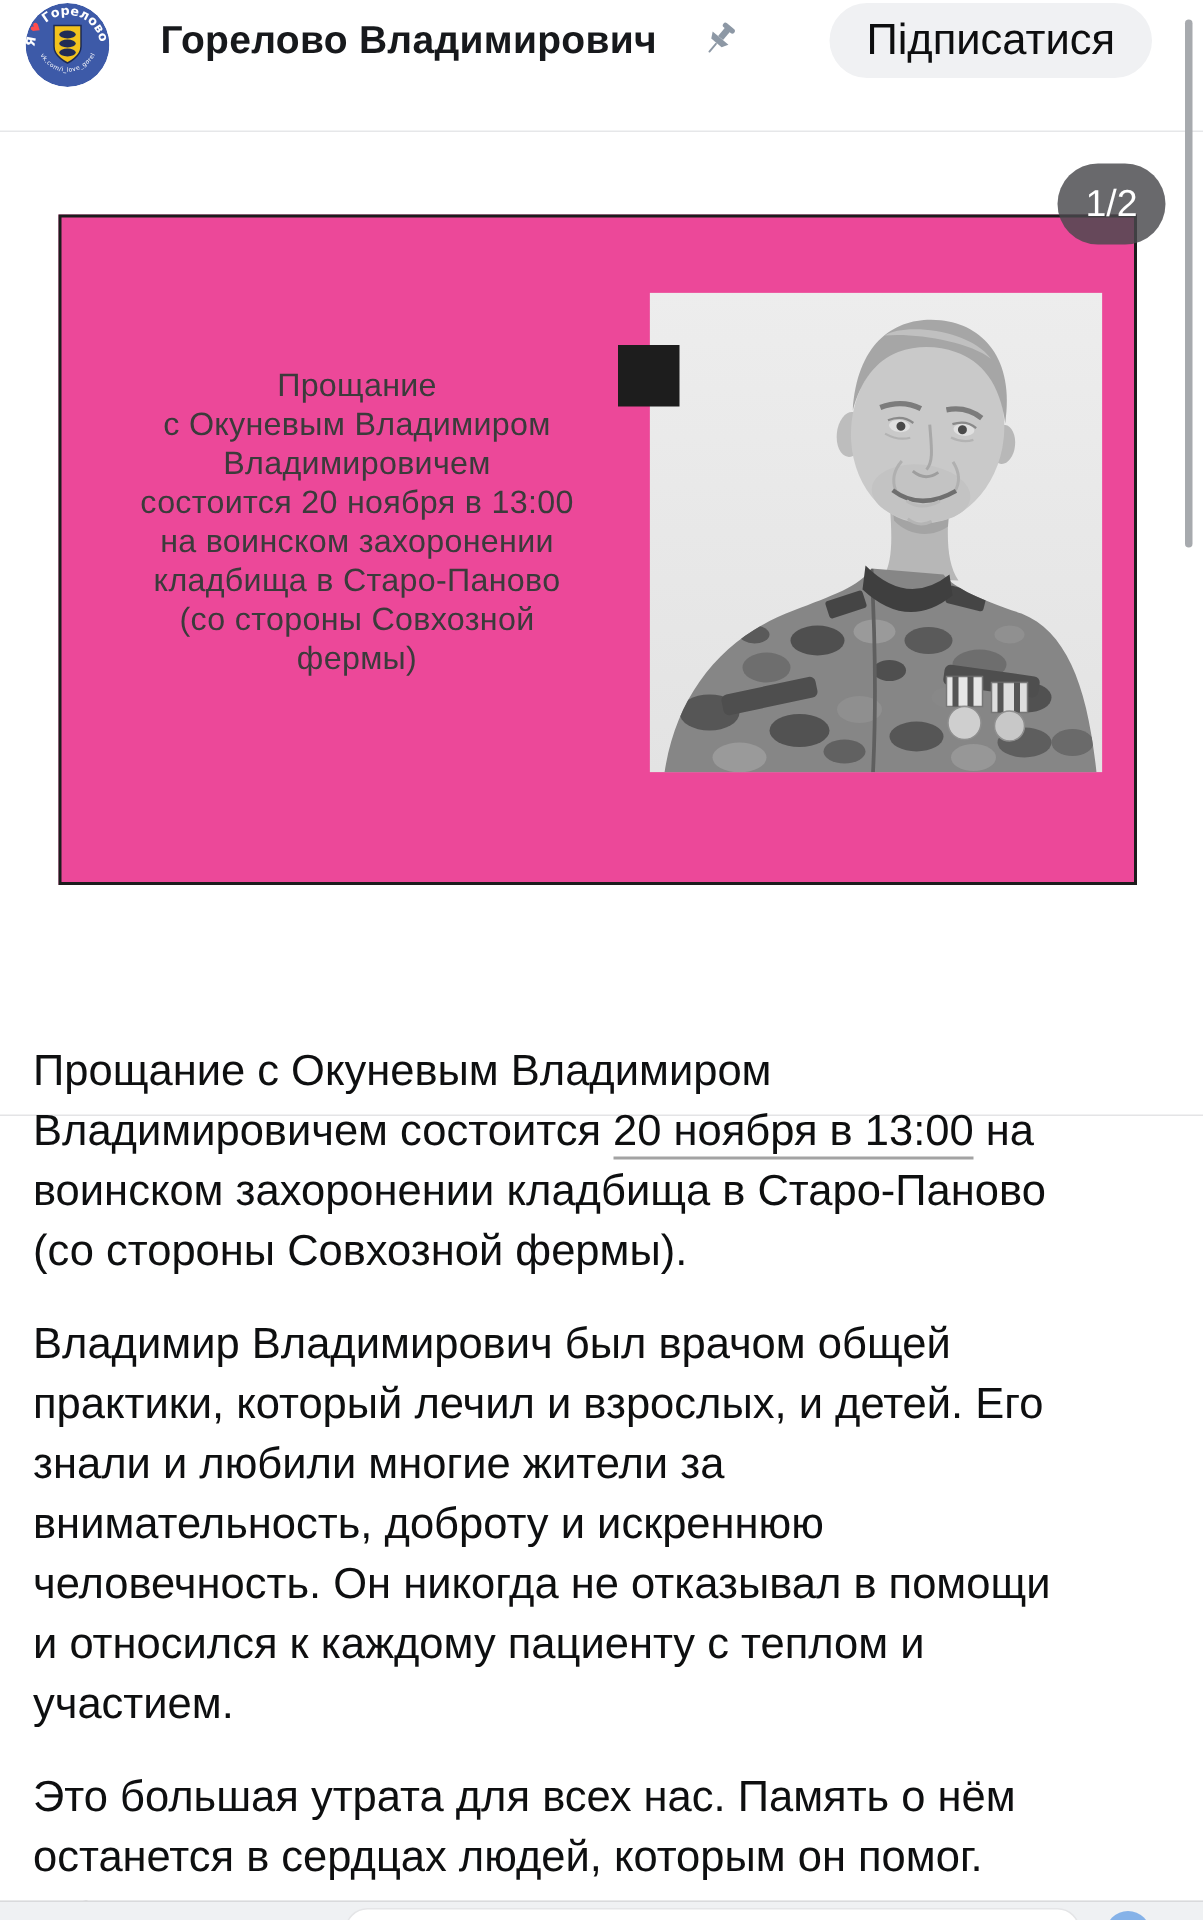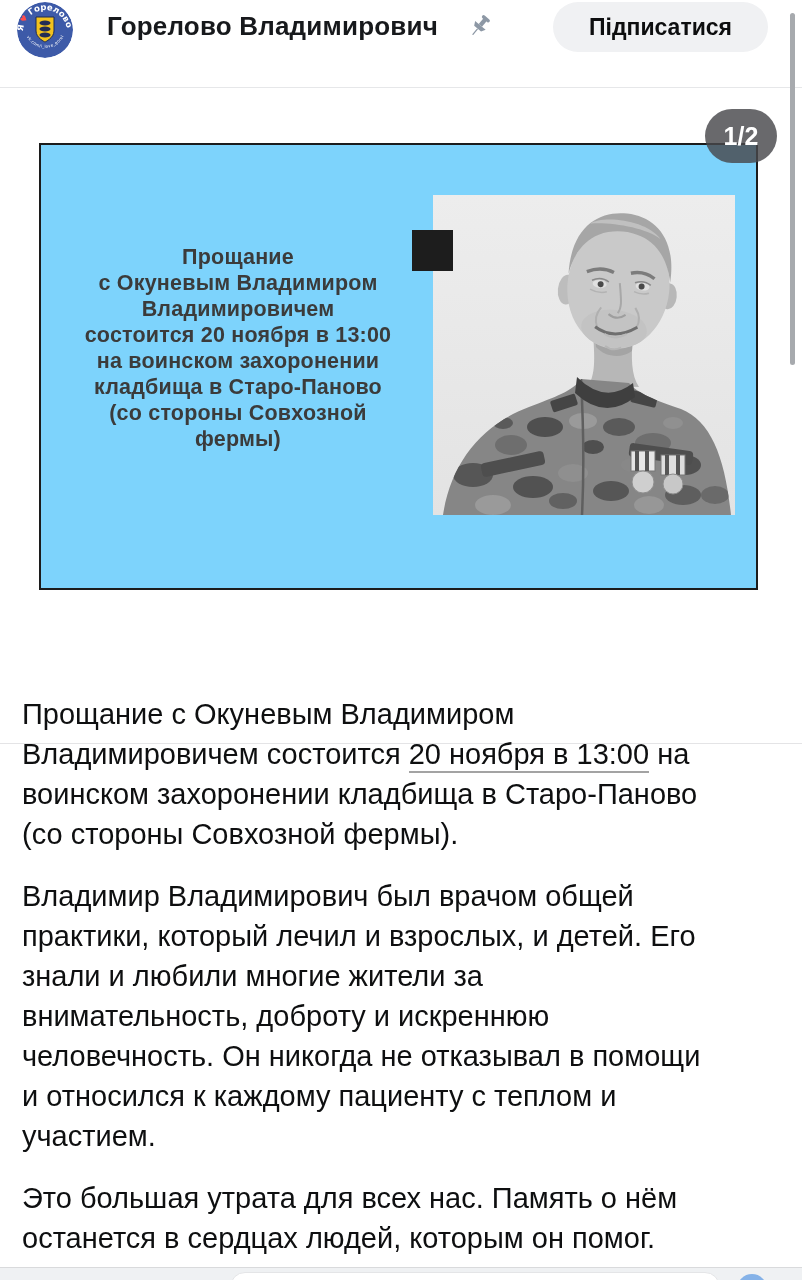--- a/index.html
+++ b/index.html
@@ -7,30 +7,30 @@
           font-family:"Liberation Sans", sans-serif;}
 
   
   .header{position:absolute;left:0;top:0;width:802px;height:87px;background:#ffffff;}
   .avatar{position:absolute;left:17px;top:2px;width:56px;height:56px;border-radius:50%;overflow:hidden;}
   .community-name{position:absolute;left:107px;top:11px;font-size:26px;font-weight:600;
                   color:#17191c;letter-spacing:.2px;white-space:nowrap;}
   .pin{position:absolute;left:464px;top:12px;width:30px;height:30px;}
   .subscribe-btn{position:absolute;left:553px;top:2px;width:215px;height:50px;border-radius:26px;
                  background:#f0f1f3;display:flex;align-items:center;justify-content:center;
-                 font-size:23px;font-weight:700;color:#0d0e0f;border:none;cursor:pointer;}
+                 font-size:29px;font-weight:400;color:#0d0e0f;border:none;cursor:pointer;}
   .header-divider{position:absolute;left:0;top:87px;width:802px;height:1px;background:#e6e7e9;}
 
   
-  .media{position:absolute;left:0;top:88px;width:802px;height:567px;background:#ffffff;font-weight:bold;}
+  .media{position:absolute;left:0;top:88px;width:802px;height:567px;background:#ffffff;}
   .counter-badge{position:absolute;left:705px;top:21px;width:72px;height:54px;border-radius:27px;
                  background:rgba(72,72,76,.82);color:#ffffff;font-size:25px;display:flex;
                  align-items:center;justify-content:center;z-index:3;}
   .card{position:absolute;left:39px;top:55px;width:719px;height:447px;border:2px solid #1c1c1c;
-        background:#7dd3fc;box-sizing:border-box;}
+        background:#ec4899;box-sizing:border-box;}
   .card-text{position:absolute;left:0;top:99px;width:394px;text-align:center;
              font-size:21.5px;line-height:26px;color:#3b3b3b;letter-spacing:.2px;
              white-space:pre-line;}
   .photo{position:absolute;left:392px;top:50px;width:302px;height:320px;overflow:hidden;}
   .mourning-square{position:absolute;left:371px;top:85px;width:41px;height:41px;background:#1d1d1d;z-index:2;}
 
   .media-divider{position:absolute;left:0;top:655px;width:802px;height:1px;background:#e4e4e6;}
 
   
   .post-text{position:absolute;left:22px;top:682px;width:780px;font-size:29px;line-height:40px;

